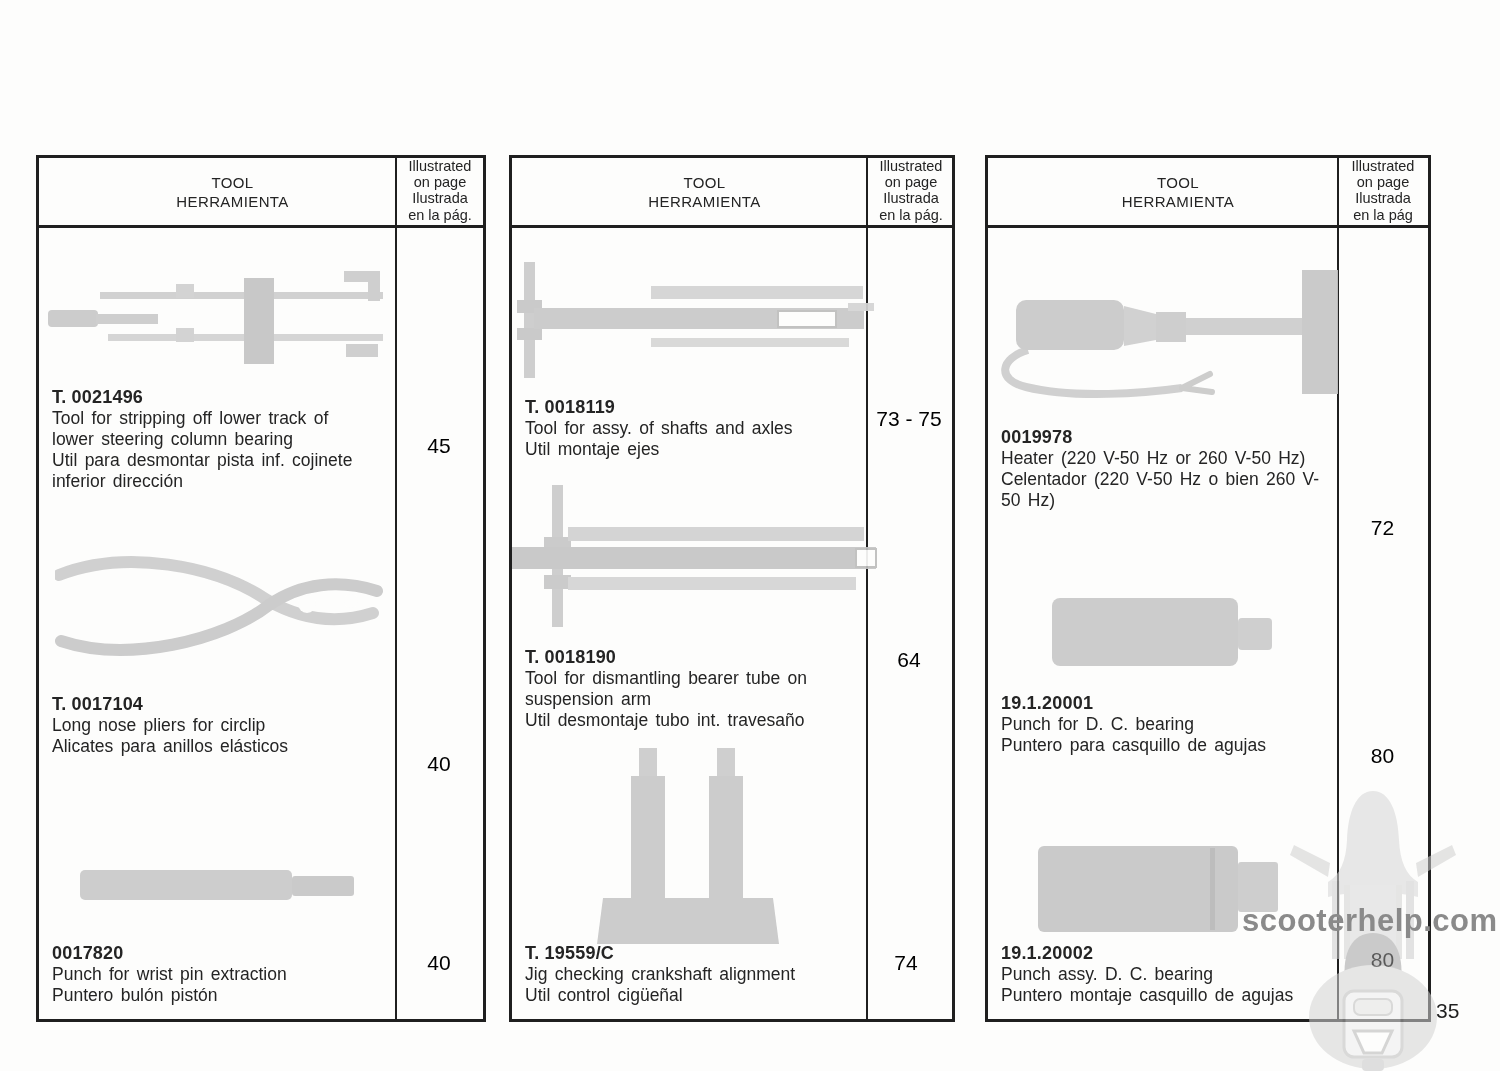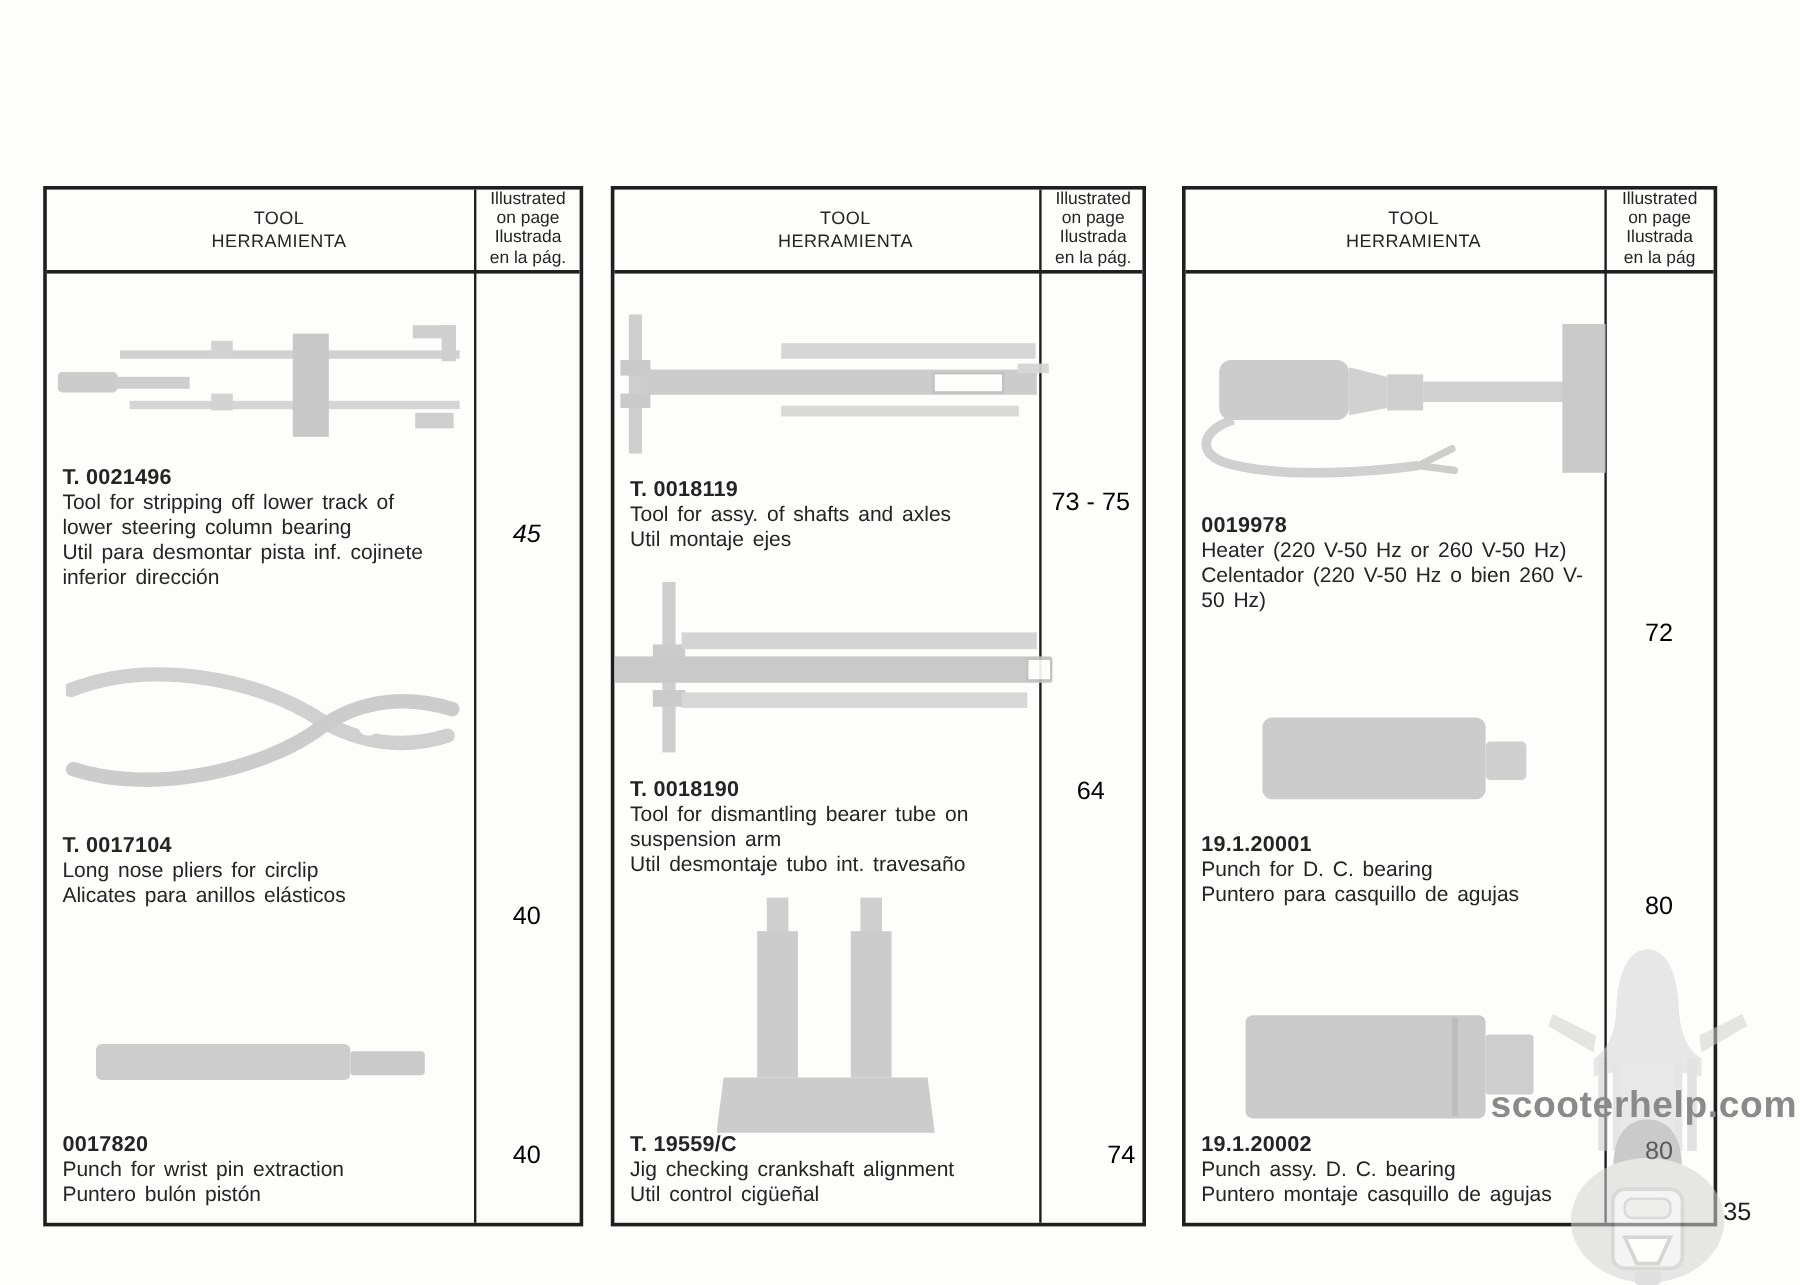--- a/index.html
+++ b/index.html
@@ -60,21 +60,21 @@
       <rect x="0" y="42" width="50" height="17" rx="4" fill="#c8c8c8"></rect>
       <rect x="48" y="46" width="62" height="10" fill="#cbcbcb"></rect>
     </svg>
     <div class="entry" style="left:13px; top:228px;">
       <div class="entry-code">T. 0021496</div>
       <div class="entry-desc">Tool for stripping off lower track of
 lower steering column bearing
 Util para desmontar pista inf. cojinete
 inferior dirección</div>
     </div>
-    <div class="pagenum" style="left:356px; width:88px; top:276px;font-style:italic;">45</div>
+    <div class="pagenum" style="left:356px; width:88px; top:276px;">45</div>
 
     <svg class="illus" style="left:16px; top:387px;" width="330" height="118" viewBox="0 0 330 118">
       <path d="M4,30 C70,4 160,20 212,55 C245,74 280,80 318,68" stroke="#cdcdcd" stroke-width="12" fill="none" stroke-linecap="round"></path>
       <path d="M6,96 C72,118 168,96 214,60 C246,38 284,34 322,46" stroke="#c8c8c8" stroke-width="12" fill="none" stroke-linecap="round"></path>
       <circle cx="252" cy="59" r="9" fill="#fdfdfc"></circle>
       <circle cx="296" cy="56" r="7" fill="#fdfdfc"></circle>
     </svg>
     <div class="entry" style="left:13px; top:535px;">
       <div class="entry-code">T. 0017104</div>
       <div class="entry-desc">Long nose pliers for circlip
@@ -143,21 +143,21 @@
       <rect x="120" y="2" width="18" height="32" fill="#cccccc"></rect>
       <rect x="34" y="30" width="34" height="122" fill="#c8c8c8"></rect>
       <rect x="112" y="30" width="34" height="122" fill="#c8c8c8"></rect>
       <path d="M6,152 L176,152 L182,198 L0,198 Z" fill="#c8c8c8"></path>
     </svg>
     <div class="entry" style="left:13px; top:784px;">
       <div class="entry-code">T. 19559/C</div>
       <div class="entry-desc">Jig checking crankshaft alignment
 Util control cigüeñal</div>
     </div>
-    <div class="pagenum" style="left:354px; width:80px; top:793px;text-align:right;">74</div>
+    <div class="pagenum" style="left:354px; width:80px; top:793px;">74</div>
   </section>
 
   <section class="tool-table" style="left:985px; width:446px;">
     <div class="th-tool" style="width:349px;">TOOL
 HERRAMIENTA</div>
     <div class="th-page" style="left:351px; width:88px;">Illustrated
 on page
 Ilustrada
 en la pág</div>
     <div class="header-sep"></div>

